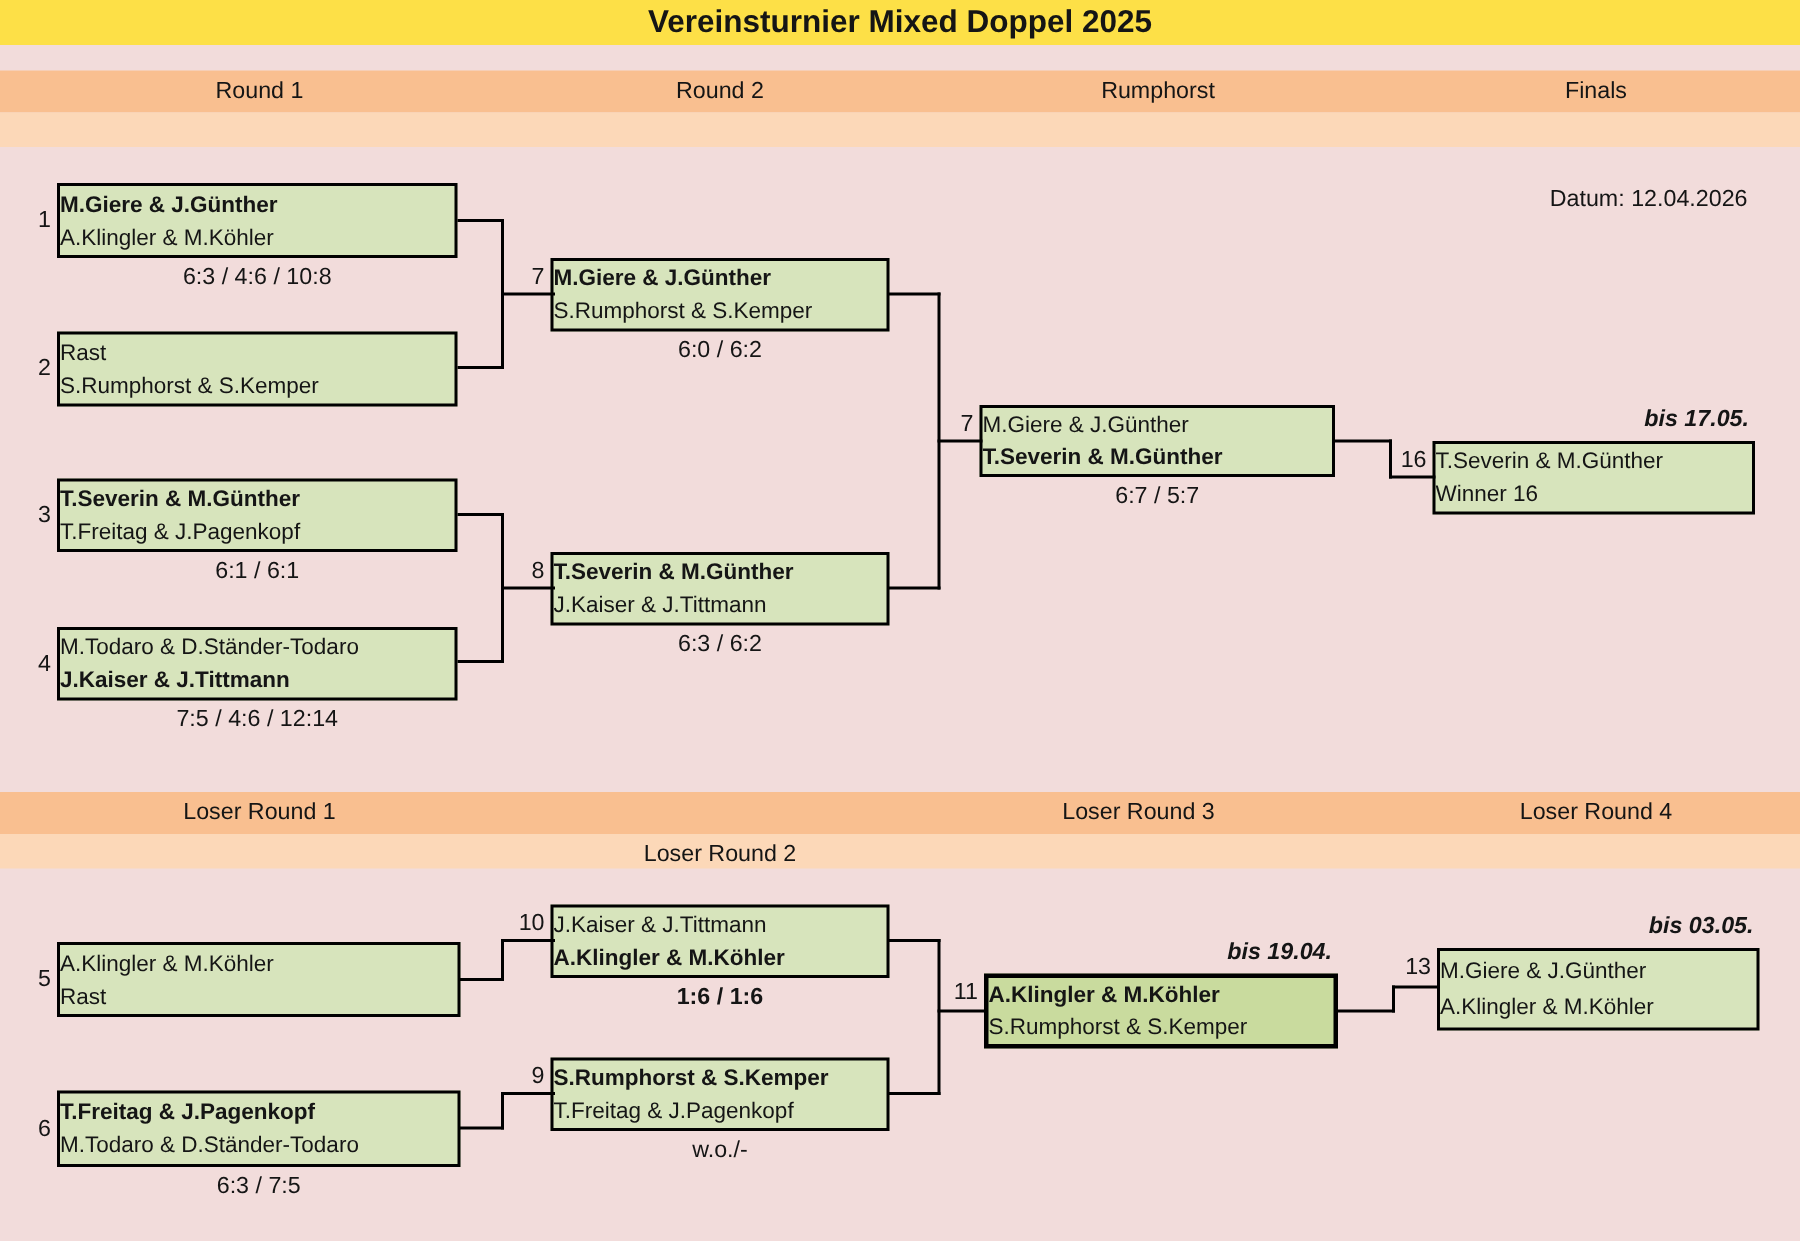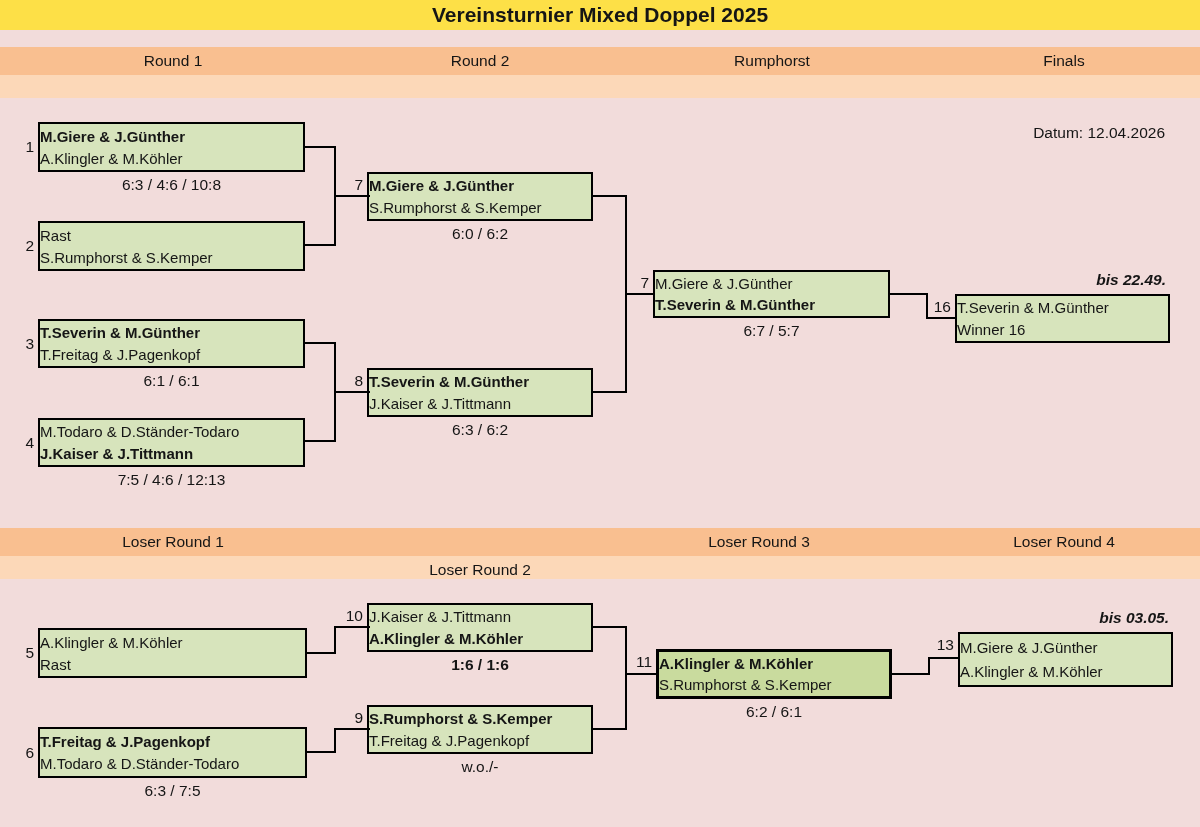--- a/index.html
+++ b/index.html
@@ -69,21 +69,21 @@
       <div class="team win">T.Severin &amp; M.Günther</div>
       <div class="team">T.Freitag &amp; J.Pagenkopf</div>
     </div>
     <div class="mlabel" style="left: 0px; top: 332px; width: 34px; height: 24px;">3</div>
     <div class="score" style="left: 38px; top: 368px; width: 267px; height: 25px;">6:1 / 6:1</div>
     <div class="match" style="left: 38px; top: 418px; width: 267px; height: 49px; position: absolute;">
       <div class="team">M.Todaro &amp; D.Ständer-Todaro</div>
       <div class="team win">J.Kaiser &amp; J.Tittmann</div>
     </div>
     <div class="mlabel" style="left: 0px; top: 431px; width: 34px; height: 24px;">4</div>
-    <div class="score" style="left: 38px; top: 467px; width: 267px; height: 25px;">7:5 / 4:6 / 12:13</div>
+    <div class="score" style="left: 38px; top: 467px; width: 267px; height: 25px;">7:5 / 4:6 / 12:14</div>
     <div class="match" style="left: 38px; top: 628px; width: 269px; height: 50px; position: absolute;">
       <div class="team">A.Klingler &amp; M.Köhler</div>
       <div class="team">Rast</div>
     </div>
     <div class="mlabel" style="left: 0px; top: 641px; width: 34px; height: 24px;">5</div>
     <div class="match" style="left: 38px; top: 727px; width: 269px; height: 51px; position: absolute;">
       <div class="team win">T.Freitag &amp; J.Pagenkopf</div>
       <div class="team">M.Todaro &amp; D.Ständer-Todaro</div>
     </div>
     <div class="mlabel" style="left: 0px; top: 741px; width: 34px; height: 24px;">6</div>
@@ -110,39 +110,39 @@
       <div class="team">J.Kaiser &amp; J.Tittmann</div>
       <div class="team win">A.Klingler &amp; M.Köhler</div>
     </div>
     <div class="mlabel" style="left: 329px; top: 604px; width: 34px; height: 24px;">10</div>
     <div class="score" style="left: 367px; top: 652px; width: 226px; height: 25px; font-weight: bold;">1:6 / 1:6</div>
     <div class="match highlight" style="left: 656px; top: 649px; width: 236px; height: 50px; position: absolute;">
       <div class="team win">A.Klingler &amp; M.Köhler</div>
       <div class="team">S.Rumphorst &amp; S.Kemper</div>
     </div>
     <div class="mlabel" style="left: 618px; top: 650px; width: 34px; height: 24px;">11</div>
-    <div class="score" style="left: 656px; top: 699px; width: 236px; height: 25px;">6:2 / 6:1</div>
+    <div class="note" style="left: 688px; top: 623px; width: 200px; height: 24px;">bis 19.04.</div>
     <div class="match" style="left: 653px; top: 270px; width: 237px; height: 48px; position: absolute;">
       <div class="team">M.Giere &amp; J.Günther</div>
       <div class="team win">T.Severin &amp; M.Günther</div>
     </div>
     <div class="mlabel" style="left: 615px; top: 271px; width: 34px; height: 24px;">7</div>
     <div class="score" style="left: 653px; top: 318px; width: 237px; height: 25px;">6:7 / 5:7</div>
     <div class="match" style="left: 958px; top: 632px; width: 215px; height: 55px; position: absolute;">
       <div class="team">M.Giere &amp; J.Günther</div>
       <div class="team">A.Klingler &amp; M.Köhler</div>
     </div>
     <div class="mlabel" style="left: 920px; top: 633px; width: 34px; height: 24px;">13</div>
     <div class="note" style="left: 969px; top: 606px; width: 200px; height: 24px;">bis 03.05.</div>
     <div class="match" style="left: 955px; top: 294px; width: 215px; height: 49px; position: absolute;">
       <div class="team">T.Severin &amp; M.Günther</div>
       <div class="team">Winner 16</div>
     </div>
     <div class="mlabel" style="left: 917px; top: 295px; width: 34px; height: 24px;">16</div>
-    <div class="note" style="left: 966px; top: 268px; width: 200px; height: 24px;">bis 22.49.</div>
+    <div class="note" style="left: 966px; top: 268px; width: 200px; height: 24px;">bis 17.05.</div>
     <div class="line" style="left: 305px; top: 146px; width: 31px; height: 2px;"></div>
     <div class="line" style="left: 305px; top: 244px; width: 31px; height: 2px;"></div>
     <div class="line" style="left: 334px; top: 146px; width: 2px; height: 100px;"></div>
     <div class="line" style="left: 334px; top: 195px; width: 36px; height: 2px;"></div>
     <div class="line" style="left: 305px; top: 342px; width: 31px; height: 2px;"></div>
     <div class="line" style="left: 305px; top: 440px; width: 31px; height: 2px;"></div>
     <div class="line" style="left: 334px; top: 342px; width: 2px; height: 100px;"></div>
     <div class="line" style="left: 334px; top: 391px; width: 36px; height: 2px;"></div>
     <div class="line" style="left: 592px; top: 195px; width: 35px; height: 2px;"></div>
     <div class="line" style="left: 592px; top: 391px; width: 35px; height: 2px;"></div>

